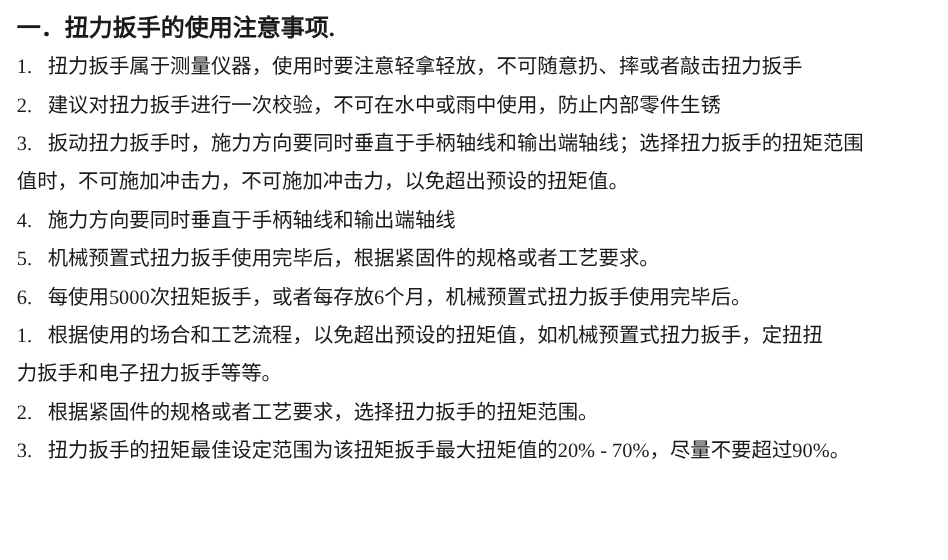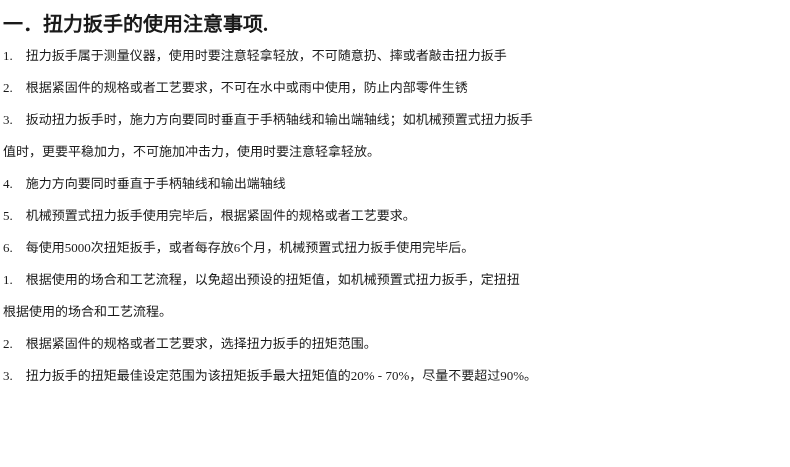--- a/index.html
+++ b/index.html
@@ -8,26 +8,26 @@
     background: #ffffff;
   }
   body {
     width: 790px;
     height: 467px;
     overflow: hidden;
     font-family: "Liberation Serif", "DejaVu Serif", serif;
     color: #1a1a1a;
   }
   .doc {
-    padding: 8px 14px 0 3px;
+    padding: 8px 14px 0 14px;
   }
   .line {
     height: 32px;
     line-height: 32px;
-    font-size: 13px;
+    font-size: 17px;
     white-space: nowrap;
     overflow: visible;
   }
   .heading {
     font-weight: bold;
     font-size: 20px;
   }
   .num {
     display: inline-block;
     margin-right: 13px;
@@ -38,48 +38,48 @@
 
 <div class="doc">
 
   <div class="line heading">一．扭力扳手的使用注意事项.</div>
 
   <div class="line">
     <span class="num">1.</span><span>扭力扳手属于测量仪器，使用时要注意轻拿轻放，不可随意扔、摔或者敲击扭力扳手</span>
   </div>
 
   <div class="line">
-    <span class="num">2.</span><span>根据紧固件的规格或者工艺要求，不可在水中或雨中使用，防止内部零件生锈</span>
+    <span class="num">2.</span><span>建议对扭力扳手进行一次校验，不可在水中或雨中使用，防止内部零件生锈</span>
   </div>
 
   <div class="line">
-    <span class="num">3.</span><span>扳动扭力扳手时，施力方向要同时垂直于手柄轴线和输出端轴线；如机械预置式扭力扳手</span>
+    <span class="num">3.</span><span>扳动扭力扳手时，施力方向要同时垂直于手柄轴线和输出端轴线；选择扭力扳手的扭矩范围</span>
   </div>
   <div class="line">
-    <span>值时，更要平稳加力，不可施加冲击力，使用时要注意轻拿轻放。</span>
+    <span>值时，不可施加冲击力，不可施加冲击力，以免超出预设的扭矩值。</span>
   </div>
 
   <div class="line">
     <span class="num">4.</span><span>施力方向要同时垂直于手柄轴线和输出端轴线</span>
   </div>
 
   <div class="line">
     <span class="num">5.</span><span>机械预置式扭力扳手使用完毕后，根据紧固件的规格或者工艺要求。</span>
   </div>
 
   <div class="line">
     <span class="num">6.</span><span>每使用5000次扭矩扳手，或者每存放6个月，机械预置式扭力扳手使用完毕后。</span>
   </div>
 
 
   <div class="line">
     <span class="num">1.</span><span>根据使用的场合和工艺流程，以免超出预设的扭矩值，如机械预置式扭力扳手，定扭扭</span>
   </div>
   <div class="line">
-    <span>根据使用的场合和工艺流程。</span>
+    <span>力扳手和电子扭力扳手等等。</span>
   </div>
 
   <div class="line">
     <span class="num">2.</span><span>根据紧固件的规格或者工艺要求，选择扭力扳手的扭矩范围。</span>
   </div>
 
   <div class="line">
     <span class="num">3.</span><span>扭力扳手的扭矩最佳设定范围为该扭矩扳手最大扭矩值的20% - 70%，尽量不要超过90%。</span>
   </div>
 

